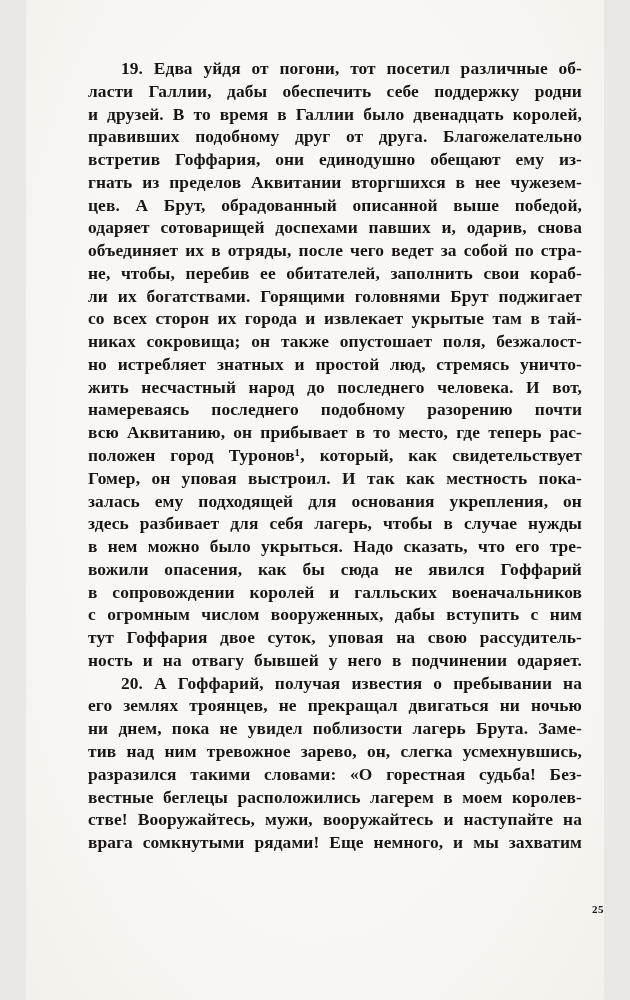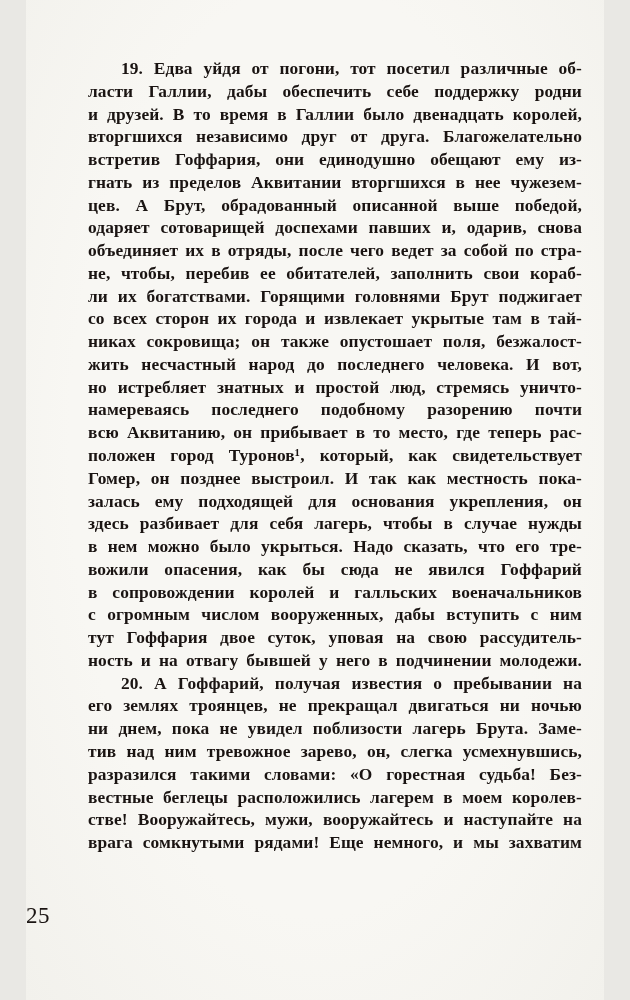--- a/index.html
+++ b/index.html
@@ -39,59 +39,59 @@
     letter-spacing: 0.1px;
   }
   .text-line.indent {
     padding-left: 33px;
   }
   .page-number {
     position: absolute;
     left: 0;
     top: 903px;
     width: 100%;
-    text-align: left;
-    font-size: 23px;
-    font-weight: normal;
+    text-align: right;
+    font-size: 11px;
+    font-weight: bold;
     letter-spacing: 0.5px;
   }
 </style>
 </head>
 <body>
 
 <div class="page">
   <div class="page-text">
       <div class="paragraph">
         <div class="text-line indent">19. Едва уйдя от погони, тот посетил различные об-</div>
         <div class="text-line">ласти Галлии, дабы обеспечить себе поддержку родни</div>
         <div class="text-line">и друзей. В то время в Галлии было двенадцать королей,</div>
-        <div class="text-line">вторгшихся независимо друг от друга. Благожелательно</div>
+        <div class="text-line">правивших подобному друг от друга. Благожелательно</div>
         <div class="text-line">встретив Гоффария, они единодушно обещают ему из-</div>
         <div class="text-line">гнать из пределов Аквитании вторгшихся в нее чужезем-</div>
         <div class="text-line">цев. А Брут, обрадованный описанной выше победой,</div>
         <div class="text-line">одаряет сотоварищей доспехами павших и, одарив, снова</div>
         <div class="text-line">объединяет их в отряды, после чего ведет за собой по стра-</div>
         <div class="text-line">не, чтобы, перебив ее обитателей, заполнить свои кораб-</div>
         <div class="text-line">ли их богатствами. Горящими головнями Брут поджигает</div>
         <div class="text-line">со всех сторон их города и извлекает укрытые там в тай-</div>
         <div class="text-line">никах сокровища; он также опустошает поля, безжалост-</div>
+        <div class="text-line">но истребляет знатных и простой люд, стремясь уничто-</div>
         <div class="text-line">жить несчастный народ до последнего человека. И вот,</div>
-        <div class="text-line">но истребляет знатных и простой люд, стремясь уничто-</div>
         <div class="text-line">намереваясь последнего подобному разорению почти</div>
         <div class="text-line">всю Аквитанию, он прибывает в то место, где теперь рас-</div>
         <div class="text-line">положен город Туронов¹, который, как свидетельствует</div>
-        <div class="text-line">Гомер, он позднее выстроил. И так как местность пока-</div>
+        <div class="text-line">Гомер, он уповая выстроил. И так как местность пока-</div>
         <div class="text-line">залась ему подходящей для основания укрепления, он</div>
         <div class="text-line">здесь разбивает для себя лагерь, чтобы в случае нужды</div>
         <div class="text-line">в нем можно было укрыться. Надо сказать, что его тре-</div>
         <div class="text-line">вожили опасения, как бы сюда не явился Гоффарий</div>
         <div class="text-line">в сопровождении королей и галльских военачальников</div>
         <div class="text-line">с огромным числом вооруженных, дабы вступить с ним</div>
         <div class="text-line">тут Гоффария двое суток, уповая на свою рассудитель-</div>
-        <div class="text-line">ность и на отвагу бывшей у него в подчинении молодежи.</div>
+        <div class="text-line">ность и на отвагу бывшей у него в подчинении одаряет.</div>
       </div>
       <div class="paragraph">
         <div class="text-line indent">20. А Гоффарий, получая известия о пребывании на</div>
         <div class="text-line">его землях троянцев, не прекращал двигаться ни ночью</div>
         <div class="text-line">ни днем, пока не увидел поблизости лагерь Брута. Заме-</div>
         <div class="text-line">тив над ним тревожное зарево, он, слегка усмехнувшись,</div>
         <div class="text-line">разразился такими словами: «О горестная судьба! Без-</div>
         <div class="text-line">вестные беглецы расположились лагерем в моем королев-</div>
         <div class="text-line">стве! Вооружайтесь, мужи, вооружайтесь и наступайте на</div>
         <div class="text-line">врага сомкнутыми рядами! Еще немного, и мы захватим</div>

